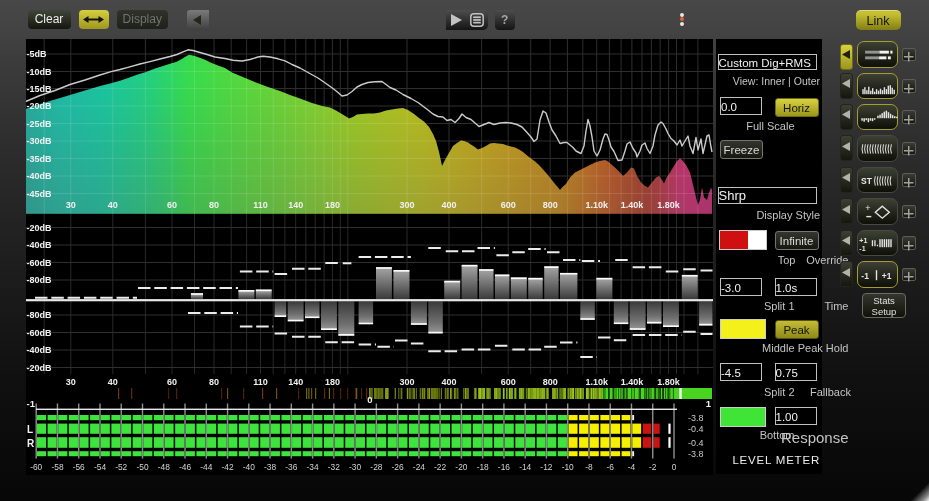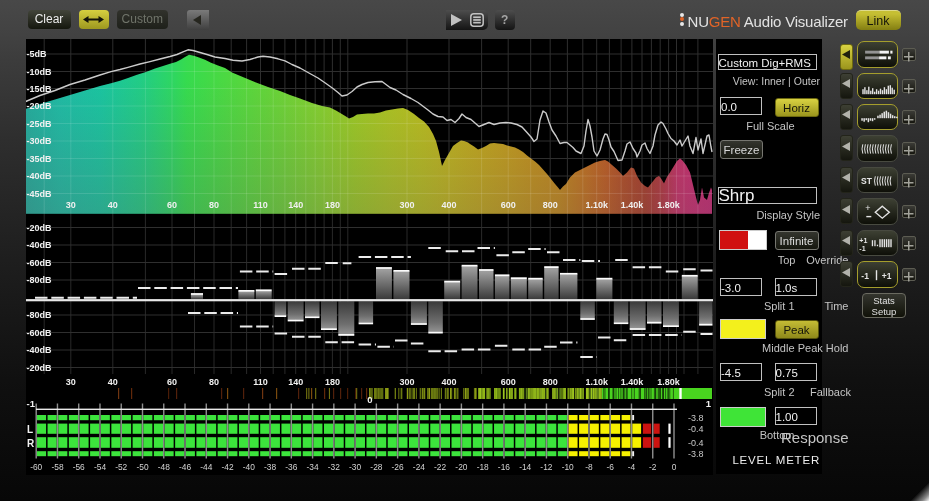--- a/index.html
+++ b/index.html
@@ -23,42 +23,41 @@
   font-size:9.5px;line-height:11px;text-align:center;padding-top:1px}
 </style></head>
 <body>
 <div id="root">
 
   <div class="tb" style="left:27.5px;top:10px;width:43px;background:linear-gradient(#42453a,#15170e);color:#ececec;line-height:18px">Clear</div>
   <div class="tb" style="left:79px;top:10px;width:29.5px;background:linear-gradient(#d6cf40,#9d981f);line-height:18px">
     <svg width="21" height="11" viewBox="0 0 21 11" style="margin-top:4px">
         <path d="M0 5.5 L5.5 2 V4.4 H15.5 V2 L21 5.5 L15.5 9 V6.6 H5.5 V9 Z" fill="#14140a"></path>
       </svg></div>
-  <div class="tb" style="left:117px;top:10px;width:50.5px;background:linear-gradient(#31322c,#1e201a);color:#70746a;line-height:18px">Custom</div>
+  <div class="tb" style="left:117px;top:10px;width:50.5px;background:linear-gradient(#31322c,#1e201a);color:#70746a;line-height:18px">Display</div>
   <div style="position:absolute;left:187px;top:10px;width:22px;height:20px;background:linear-gradient(#7a7a7a,#3f3f3f);border-radius:3px 0 0 3px">
     <svg width="10" height="10" viewBox="0 0 10 10" style="margin:5px 0 0 6px">
         <path d="M8 0 L0 5 L8 10 Z" fill="#26261f"></path>
       </svg></div>
   <div style="position:absolute;left:446px;top:10px;width:20.5px;height:20px;background:linear-gradient(#4d4d4d,#141414)">
     <svg width="11" height="12" viewBox="0 0 11 12" style="margin:4px 0 0 5px">
         <path d="M0 0 L11 6 L0 12 Z" fill="#c2c2c2"></path>
       </svg></div>
   <div style="position:absolute;left:467px;top:10px;width:20.5px;height:20px;background:linear-gradient(#4d4d4d,#141414);border-radius:0 5px 5px 0">
     <svg width="14" height="14" viewBox="0 0 14 14" style="margin:3px 0 0 3px">
         <rect x="0.8" y="0.8" width="12.4" height="12.4" rx="3" fill="none" stroke="#c2c2c2" stroke-width="1.5"></rect>
         <rect x="3.2" y="3.4" width="7.6" height="1.7" fill="#c2c2c2"></rect>
         <rect x="3.2" y="6.1" width="7.6" height="1.7" fill="#c2c2c2"></rect>
         <rect x="3.2" y="8.8" width="7.6" height="1.7" fill="#c2c2c2"></rect>
       </svg></div>
   <div style="position:absolute;left:494.5px;top:10px;width:20.5px;height:20px;background:linear-gradient(#4d4d4d,#141414);border-radius:4px;color:#a5a5a5;font-size:12px;text-align:center;line-height:20px;font-weight:bold">?</div>
 
   <div style="position:absolute;left:680px;top:12.5px;width:4.2px;height:4.2px;border-radius:50%;background:#e8e8e8"></div>
   <div style="position:absolute;left:680px;top:17.3px;width:4.2px;height:4.2px;border-radius:50%;background:#e06428"></div>
   <div style="position:absolute;left:680px;top:22px;width:4.2px;height:4.2px;border-radius:50%;background:#e8e8e8"></div>
-  <div style="position:absolute;left:687.5px;top:12.5px;font-size:15px;letter-spacing:-0.2px;color:#e2e2e2;white-space:nowrap"><b style="font-weight:normal">NU</b><span style="color:#e06428">GEN</span> Audio Visualizer</div>
   <div class="tb" style="left:855.5px;top:9.5px;width:45px;height:20.5px;background:linear-gradient(#c6bf33 15%,#837e12);border-radius:5px;color:#15150a;font-size:12.5px;line-height:20px;border-top:1px solid #ded98a">Link</div>
 
   <div style="position:absolute;left:26px;top:39px;width:687px;height:436px;background:#000"></div>
   <div style="position:absolute;left:26px;top:39px"><svg width="687" height="436" viewBox="26 39 687 436" font-family="Liberation Sans, sans-serif">
         <defs>
           <linearGradient id="sg" x1="25" y1="0" x2="712" y2="0" gradientUnits="userSpaceOnUse">
             <stop offset="0.0000" stop-color="#23ab9c"></stop>
             <stop offset="0.0509" stop-color="#1fbba4"></stop>
             <stop offset="0.1092" stop-color="#1ac4a0"></stop>
             <stop offset="0.1674" stop-color="#22cc86"></stop>
@@ -568,21 +567,21 @@
         <text x="674.0" y="469.5" font-size="8.4" fill="#d2d2d2" text-anchor="middle">0</text>
       </svg></div>
 
   <div style="position:absolute;left:715.5px;top:39px;width:106.5px;height:435px;background:#000"></div>
   <div class="vbox" style="left:717.5px;top:53.5px;width:99px;height:16px;line-height:16px;font-size:11.5px">Custom Dig+RMS</div>
     <div class="clab" style="left:716px;top:74.5px;width:104px;font-size:10.5px">View: Inner | Outer</div>
     <div class="vbox" style="left:720px;top:97px;width:42px;height:18px;line-height:18px;font-size:11.5px">0.0</div>
     <div class="ybtn" style="left:774.5px;top:97.5px;width:44px;height:19px;line-height:19px">Horiz</div>
     <div class="clab" style="left:690.5px;top:120px;width:104px;font-size:11px">Full Scale</div>
     <div class="dbtn" style="left:720px;top:139.5px;width:43px;height:19px;line-height:19px">Freeze</div>
-    <div class="vbox" style="left:717.5px;top:187px;width:99px;height:16.5px;line-height:16.5px;font-size:17px">Shrp</div>
+    <div class="vbox" style="left:717.5px;top:187px;width:99px;height:16.5px;line-height:16.5px;font-size:13px">Shrp</div>
     <div class="clab" style="left:716px;top:209px;width:104px;font-size:11px">Display Style</div>
     <div style="position:absolute;left:719px;top:230px;width:48px;height:20px;border:1px solid #ccc;background:linear-gradient(90deg,#d01010 0,#d01010 60%,#fff 60%)"></div>
     <div class="dbtn" style="left:774.5px;top:231px;width:44px;height:19px;line-height:19px">Infinite</div>
     <div class="clab" style="left:691.5px;top:253.5px;width:104px;font-size:11px">Top</div>
     <div class="clab" style="left:744.5px;top:253.5px;width:104px;font-size:11px">Override</div>
     <div class="vbox" style="left:720px;top:277.5px;width:42px;height:18px;line-height:18px;font-size:11.5px">-3.0</div>
     <div class="vbox" style="left:774.5px;top:277.5px;width:42px;height:18px;line-height:18px;font-size:11.5px">1.0s</div>
     <div class="clab" style="left:690.5px;top:300px;width:104px;font-size:11px">Split 1</div>
     <div class="clab" style="left:744.5px;top:300px;width:104px;font-size:11px">Time</div>
     <div style="position:absolute;left:720px;top:318.5px;width:46px;height:20px;border:1px solid #ccc;background:#f3f01c"></div>

